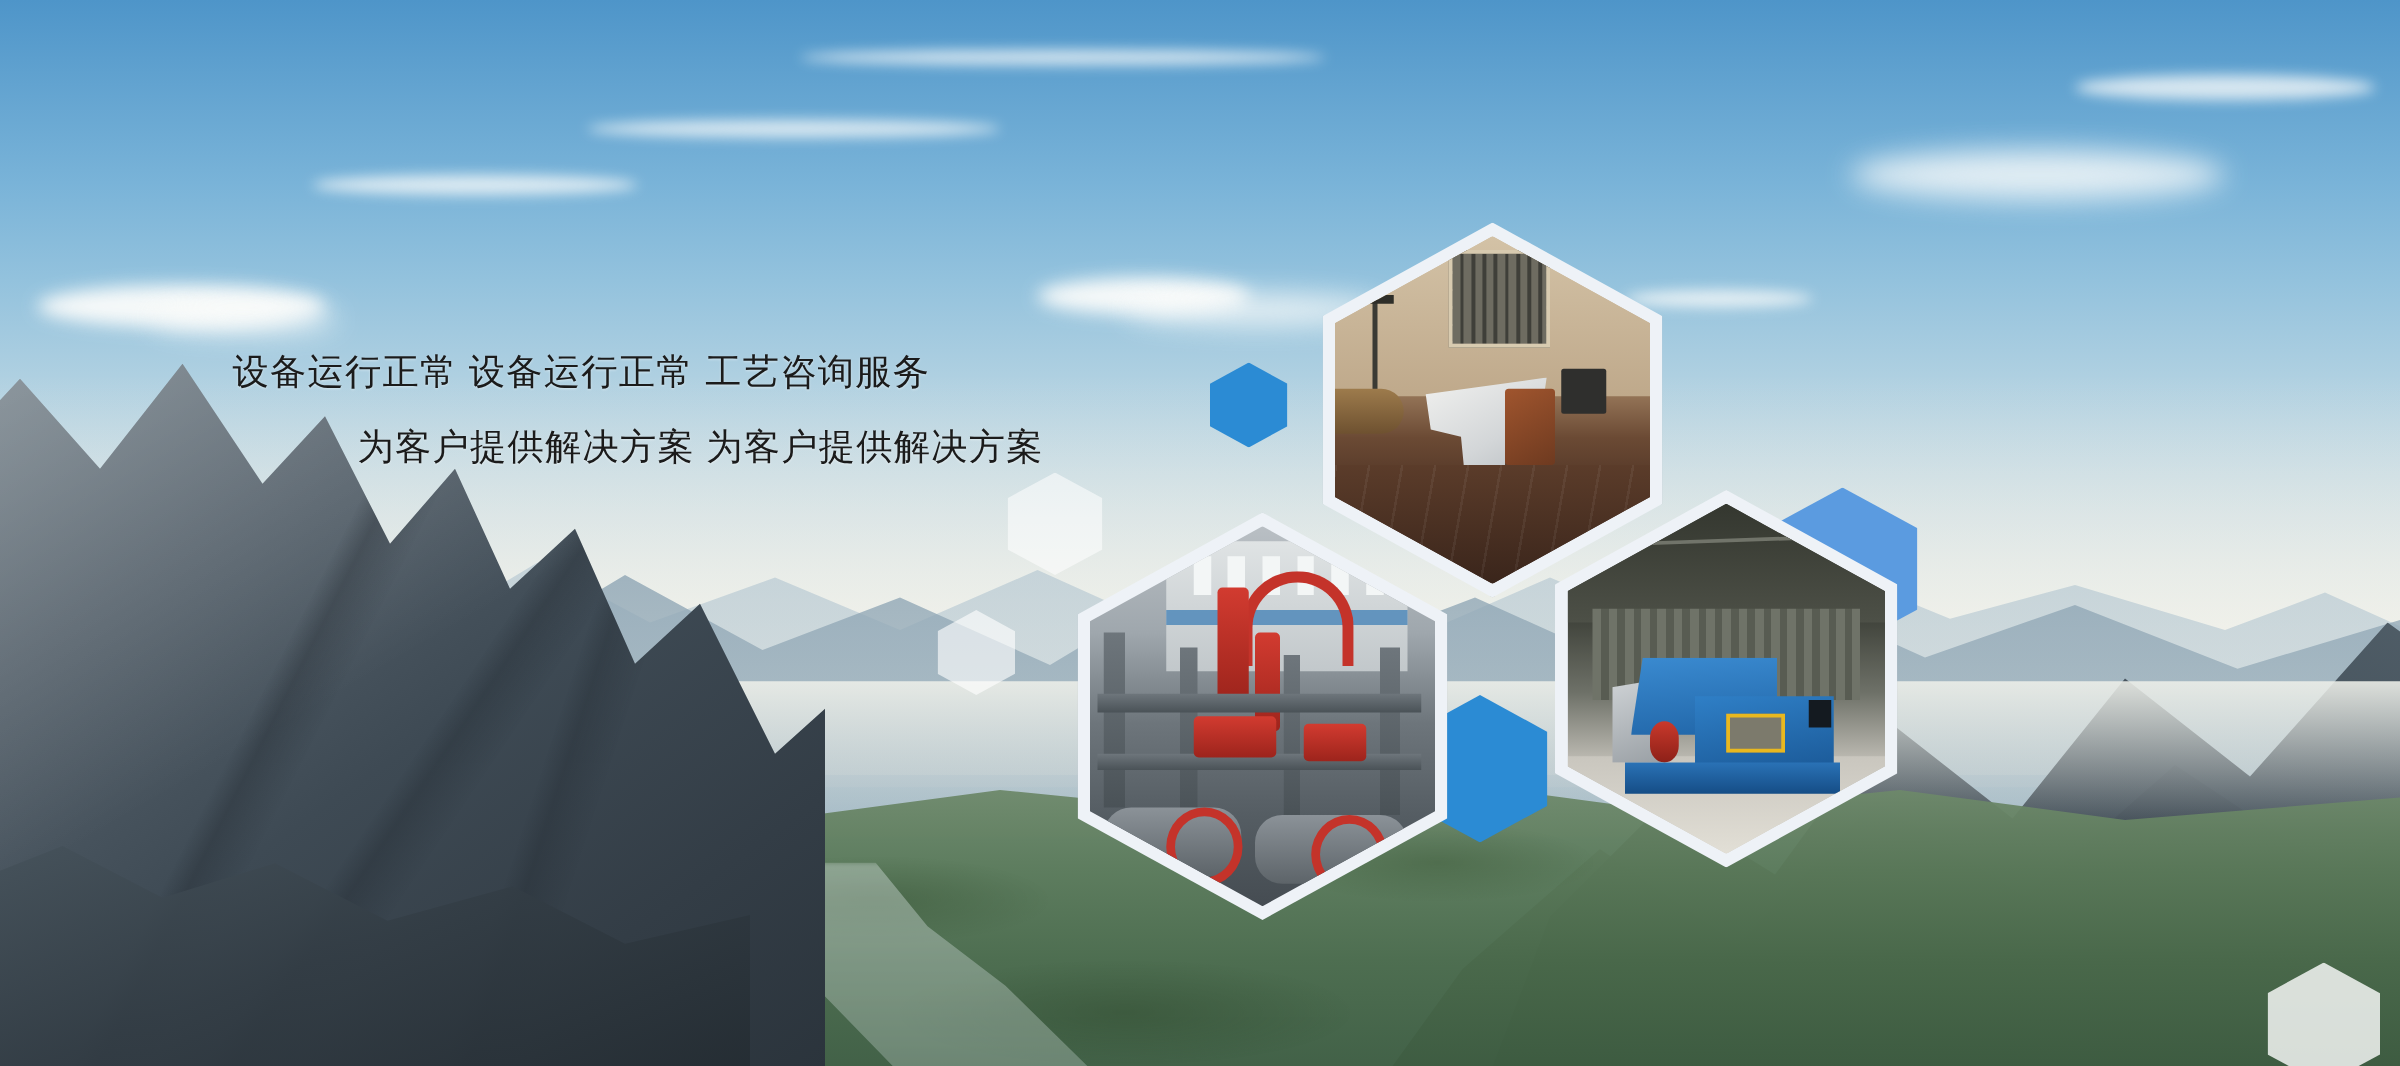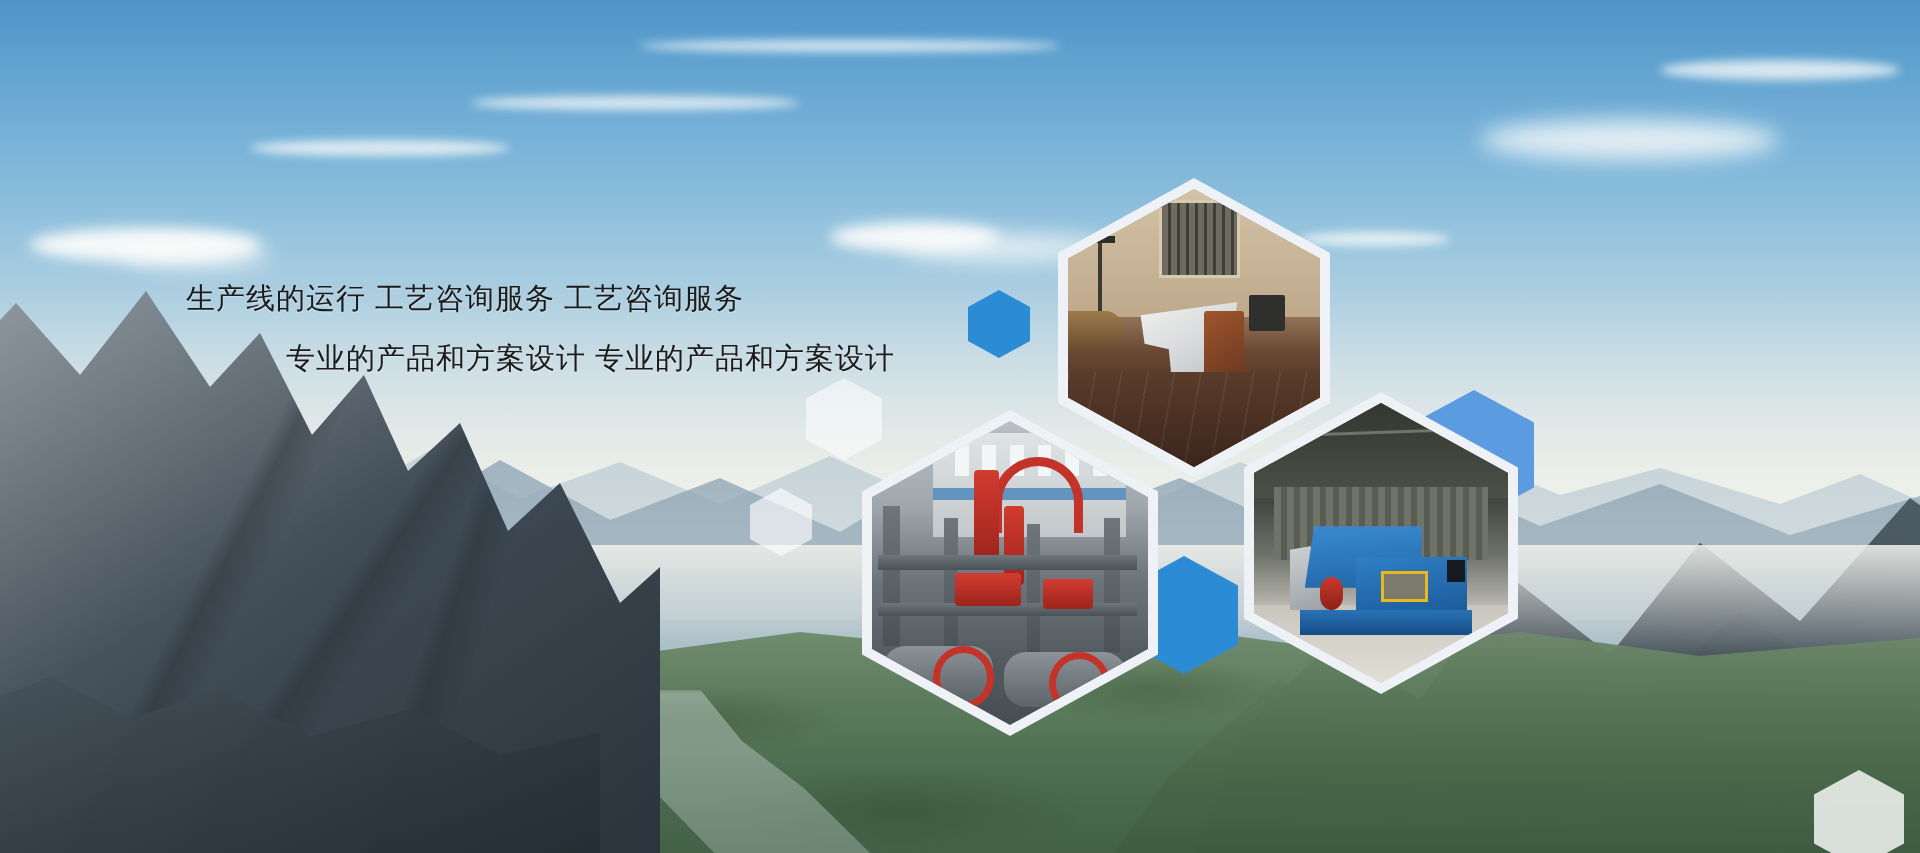--- a/index.html
+++ b/index.html
@@ -261,22 +261,22 @@
   <div class="ridge valley-tex"></div>
   <div class="ridge river"></div>
   <div class="ridge town"></div>
 
   <div class="ridge mtn-left"></div>
   <div class="ridge mtn-left-snow"></div>
   <div class="ridge mtn-left-rib"></div>
   <div class="ridge fg-rock"></div>
 
   <div class="headline">
-    <span class="line1">生产线的运行 工艺咨询服务 工艺咨询服务</span>
-    <span class="line2">专业的产品和方案设计  专业的产品和方案设计</span>
+    <span class="line1">设备运行正常 设备运行正常 工艺咨询服务</span>
+    <span class="line2">为客户提供解决方案  为客户提供解决方案</span>
   </div>
 
   <div class="dec" style="left:806px; top:378px; width:76px; height:82px; background:rgba(255,255,255,0.55);"></div>
   <div class="dec" style="left:750px; top:488px; width:62px; height:68px; background:rgba(255,255,255,0.62);"></div>
   <div class="dec" style="left:968px; top:290px; width:62px; height:68px; background:#2b8bd4;"></div>
   <div class="dec" style="left:1414px; top:390px; width:120px; height:130px; background:#5b9be0;"></div>
   <div class="dec" style="left:1130px; top:556px; width:108px; height:118px; background:#2b8bd4;"></div>
   <div class="dec" style="left:1814px; top:770px; width:90px; height:98px; background:rgba(255,255,255,0.80);"></div>
 
   <div class="hex-frame" style="left:862px; top:410px; width:296px; height:326px;"></div>

